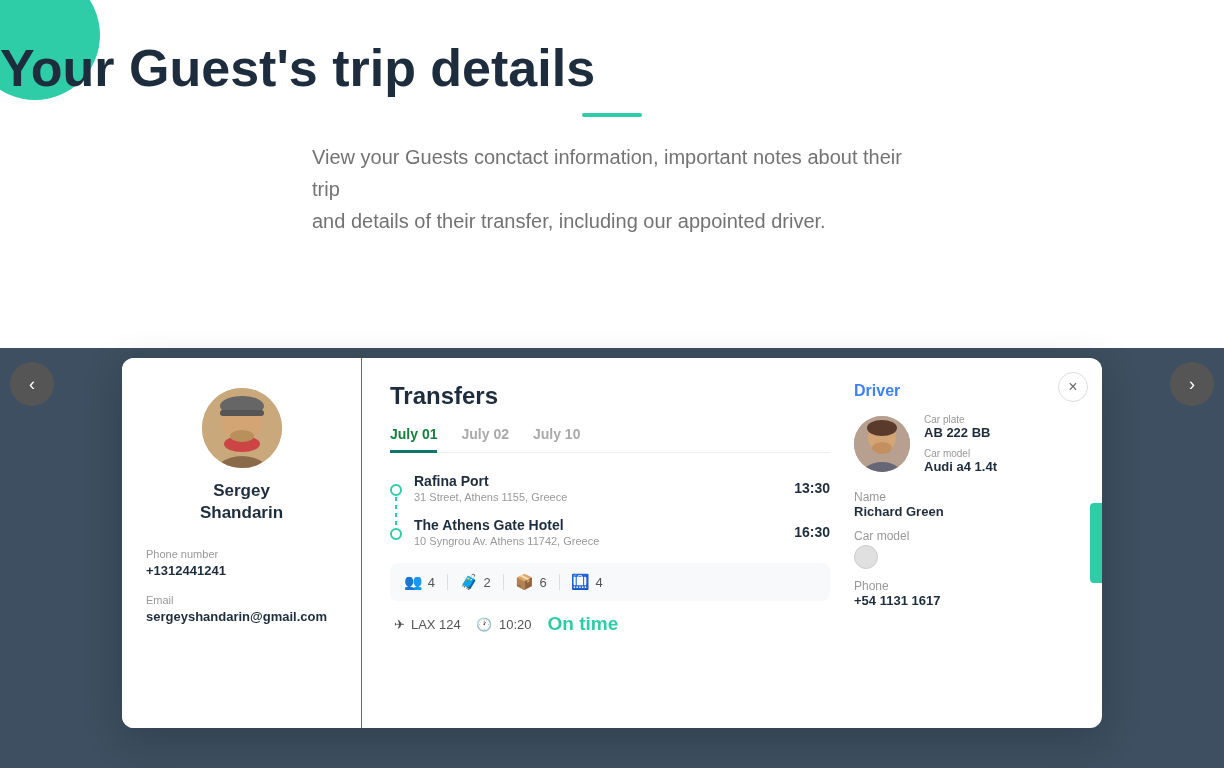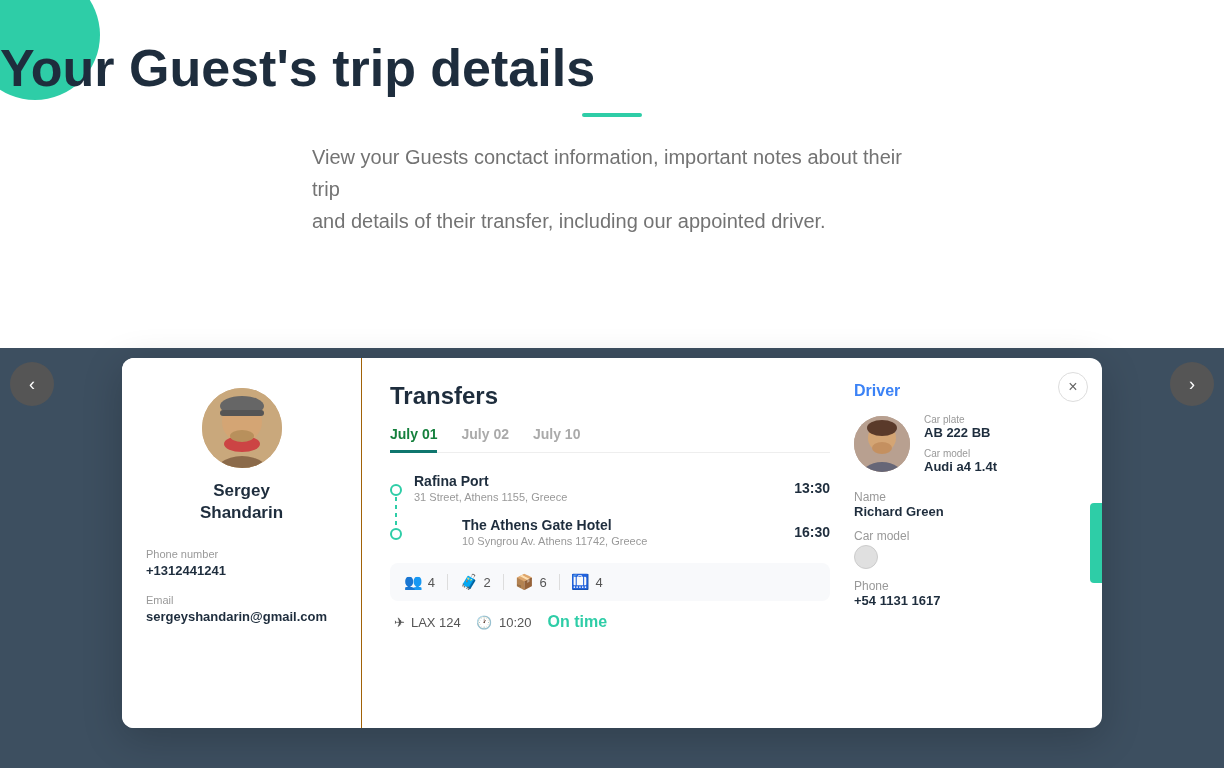--- a/index.html
+++ b/index.html
@@ -286,21 +286,21 @@
       display: flex;
       align-items: center;
       gap: 6px;
       font-size: 13px;
       color: #555;
     }
 
     .on-time-badge {
       color: #2ecda7;
       font-weight: 600;
-      font-size: 16px;
+      font-size: 19px;
     }
 
     
     .driver-section {
       width: 220px;
       flex-shrink: 0;
     }
 
     .driver-title {
       font-size: 16px;
@@ -520,21 +520,21 @@
         <div class="route-item">
           <div class="route-dot"></div>
           <div class="route-connector"></div>
           <div class="route-info">
             <div class="route-name">Rafina Port</div>
             <div class="route-address">31 Street, Athens 1155, Greece</div>
           </div>
           <div class="route-time">13:30</div>
         </div>
 
-        <div class="route-item" style="margin-top: 12px; gap: 48px;">
+        <div class="route-item" style="margin-top: 12px;">
           <div class="route-dot"></div>
           <div class="route-info">
             <div class="route-name">The Athens Gate Hotel</div>
             <div class="route-address">10 Syngrou Av. Athens 11742, Greece</div>
           </div>
           <div class="route-time">16:30</div>
         </div>
       </div>
 
       <div class="stats-row">

